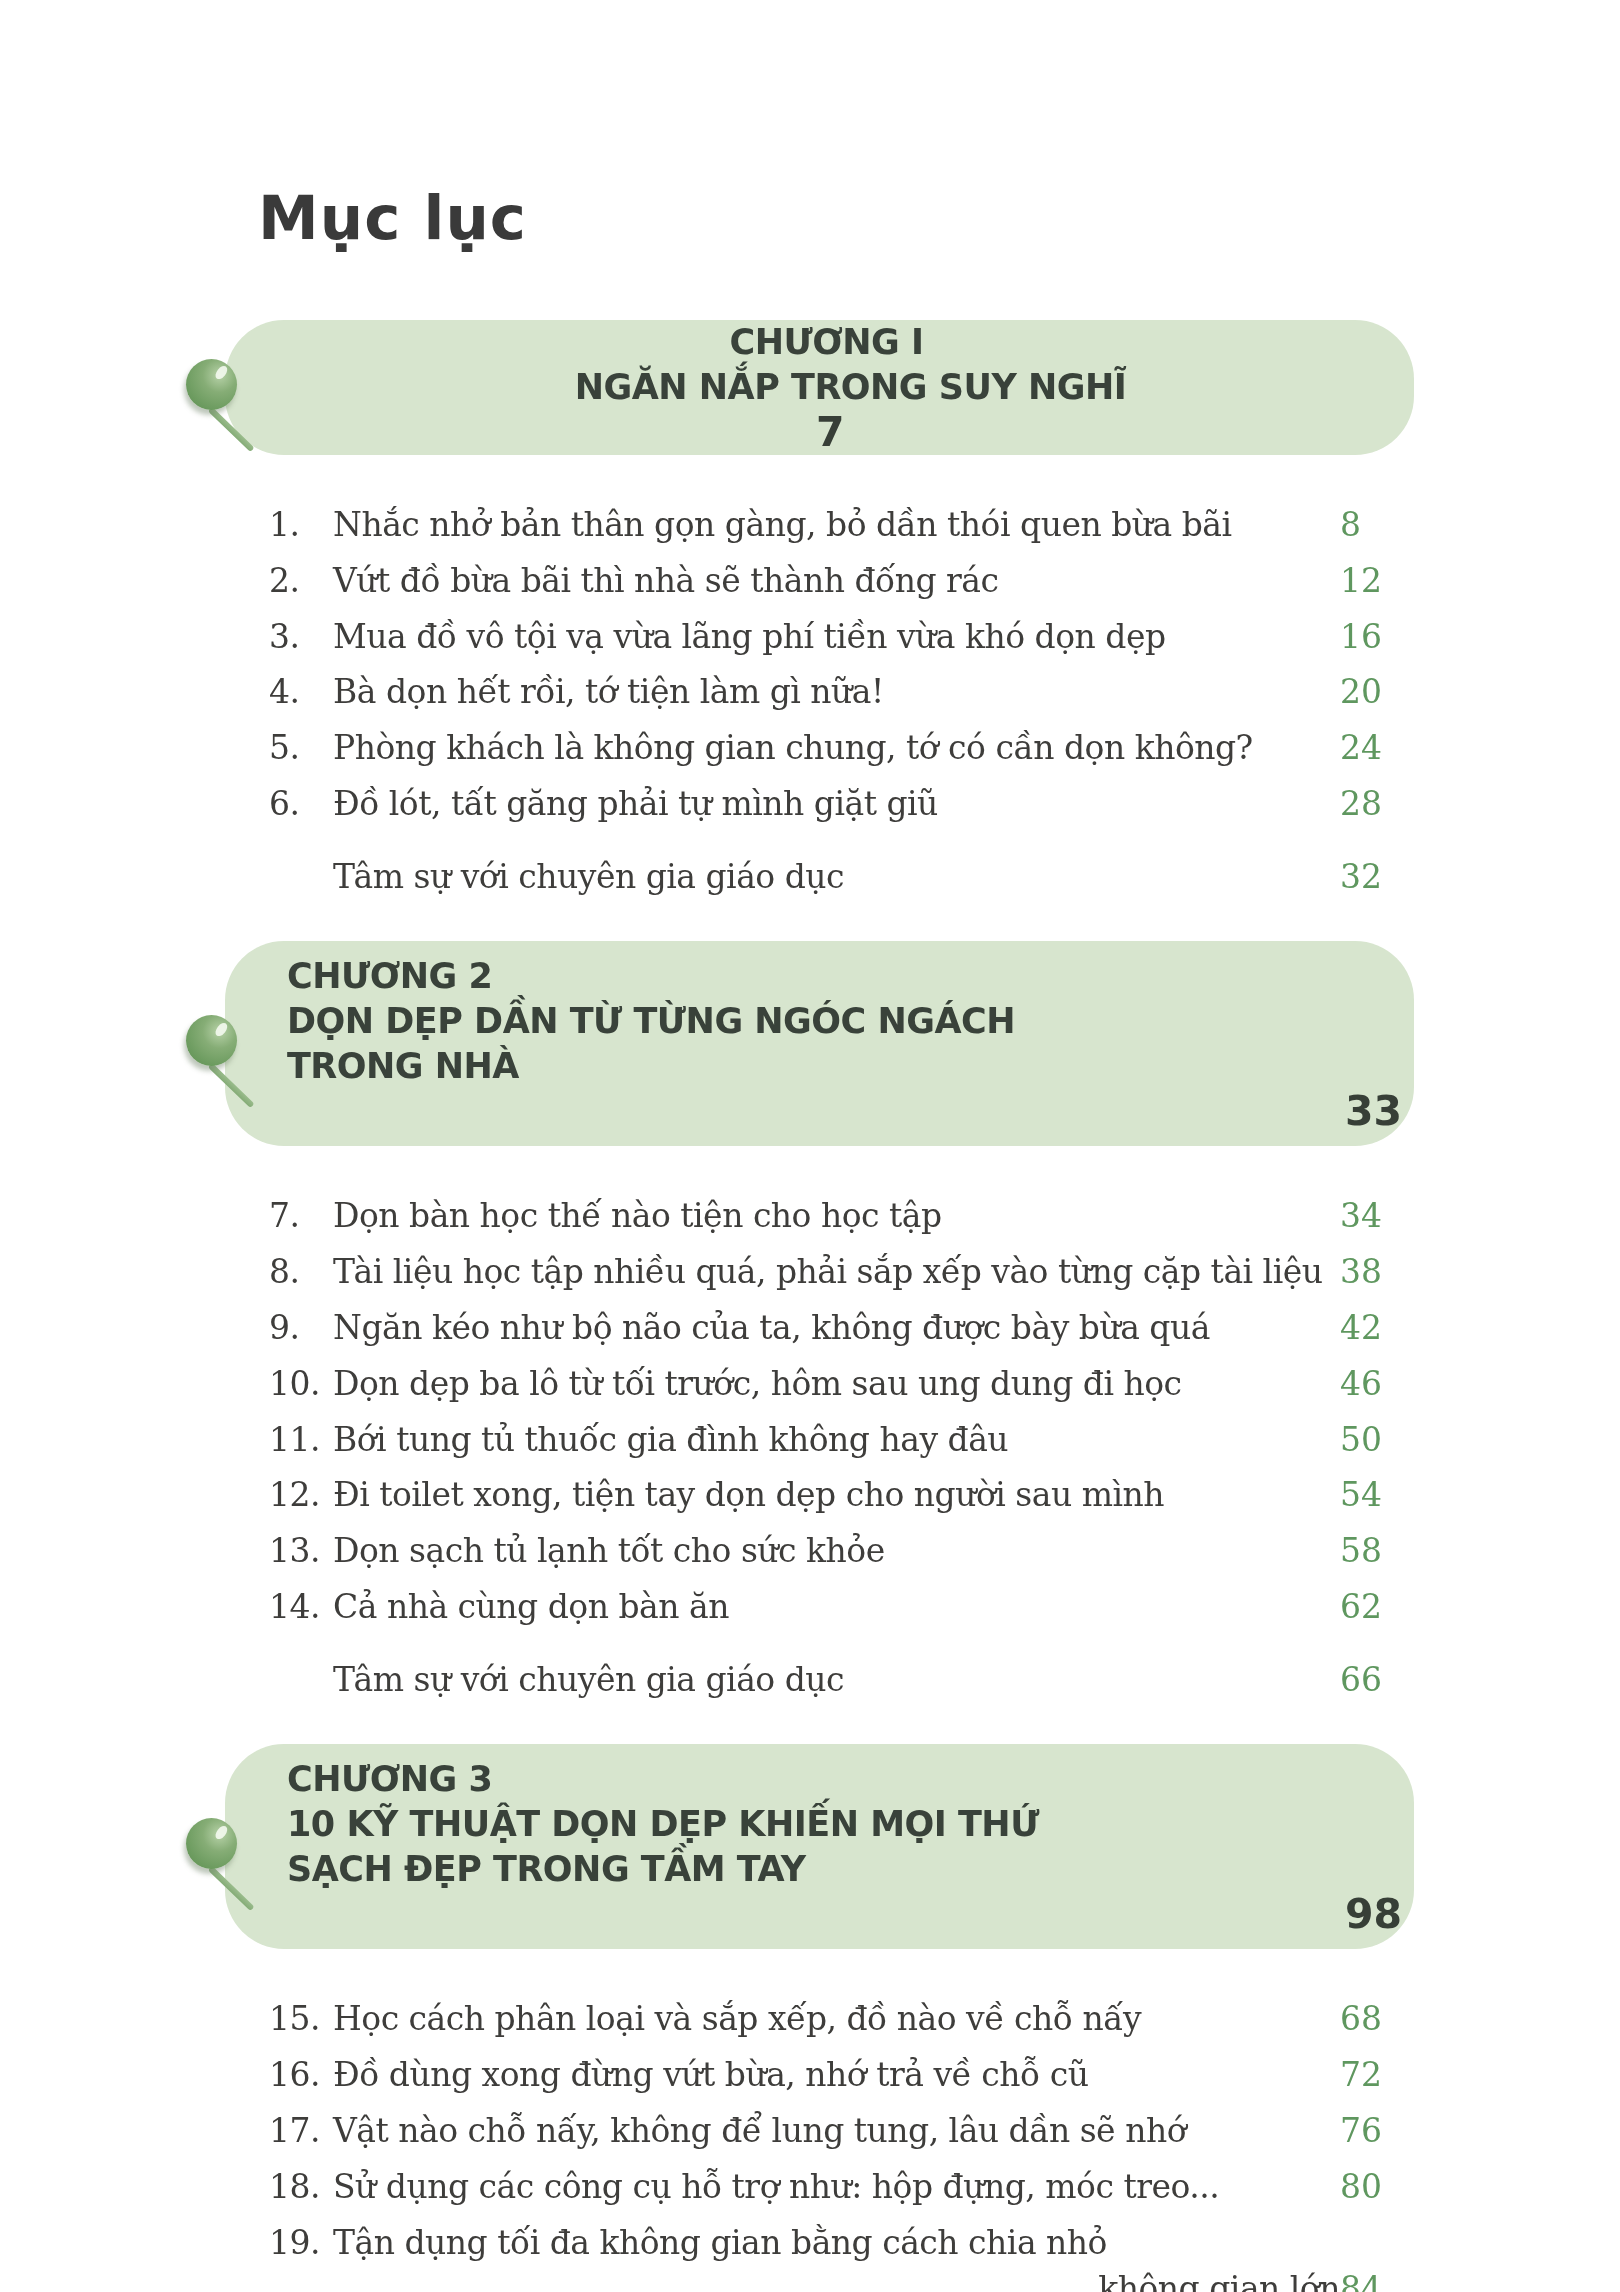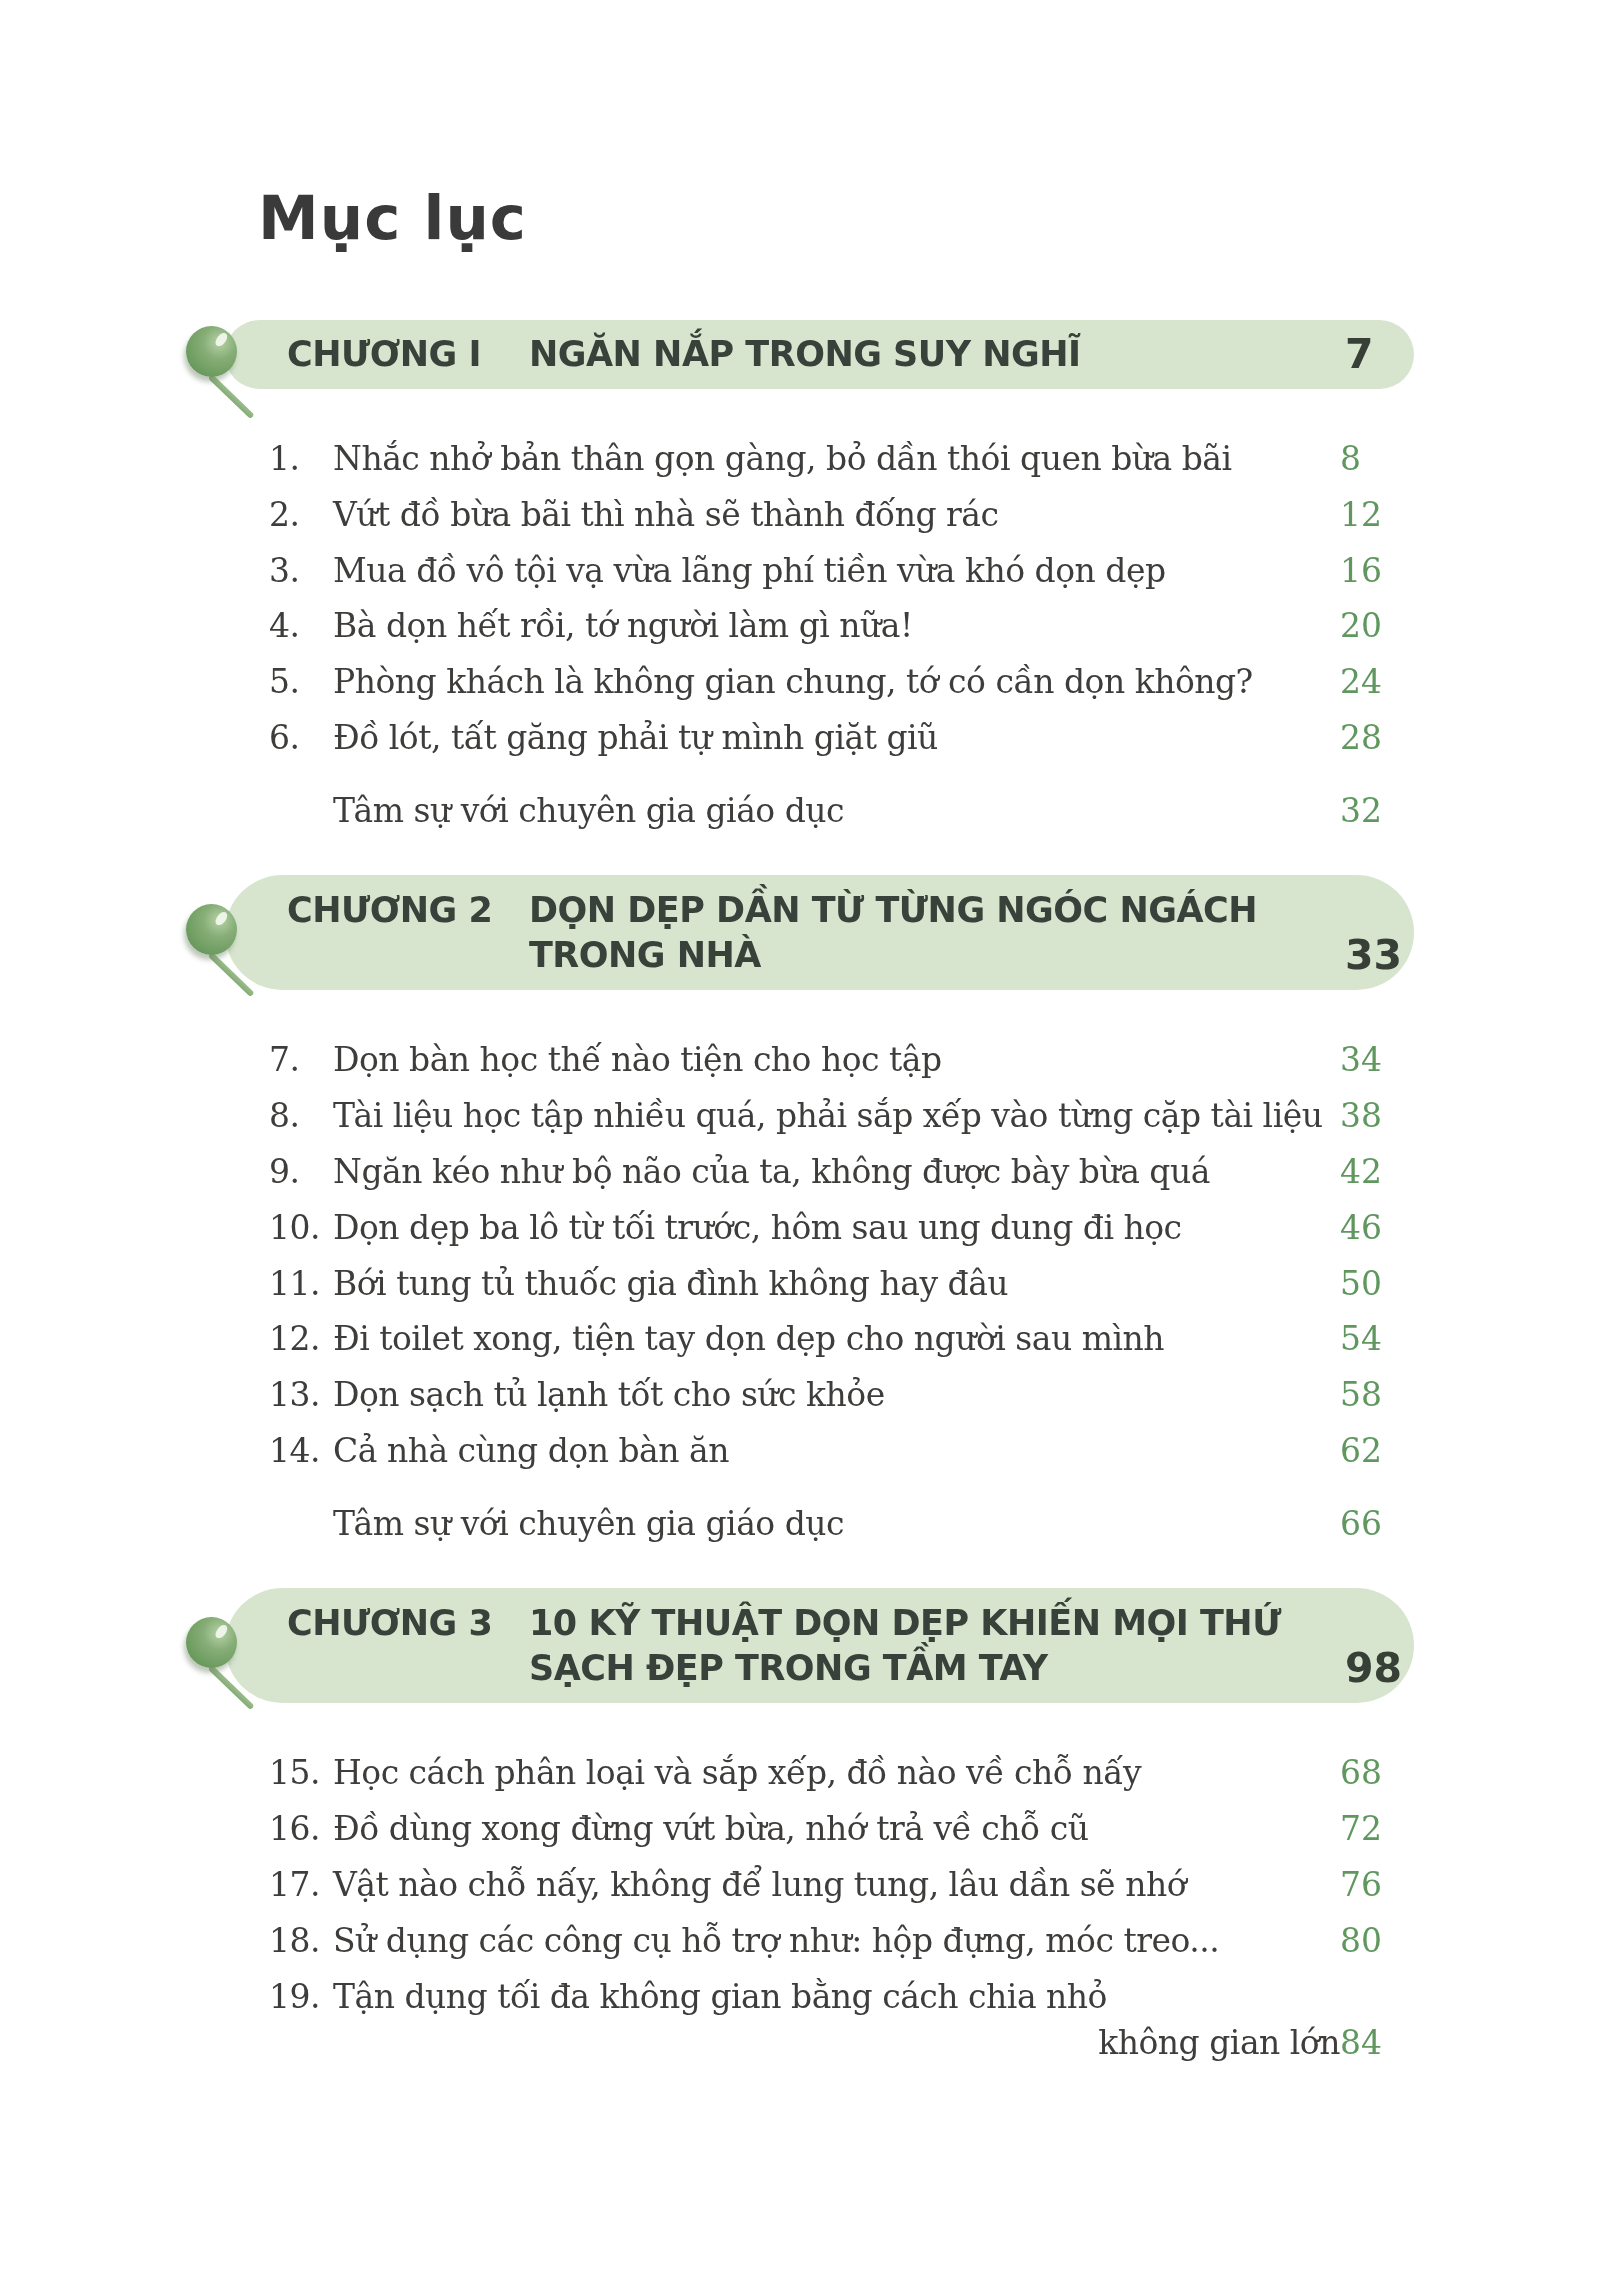--- a/index.html
+++ b/index.html
@@ -23,20 +23,21 @@
   .pill{
     background:#d7e5ce;
     border-radius:59px;
     display:flex;
     padding:12.7px 0 12.7px 62px;
     font-family:"DejaVu Sans", sans-serif;
     font-weight:bold;
     font-size:35px;line-height:45px;
     letter-spacing:-0.5px;
     color:#39423a;
+    flex-direction:column;
   }
   .chapter.one .pill{align-items:center;min-height:69px;padding-top:0;padding-bottom:0;}
   .pill .chapter-label{width:242px;flex:none;}
   .pill .chapter-title{flex:1;}
   .pill .chapter-page{
     width:69px;flex:none;
     font-size:41px;align-self:flex-end;
     letter-spacing:0;color:#373f37;
   }
   .chapter.one .chapter-page{align-self:center;}
@@ -112,21 +113,21 @@
             <span class="txt">Vứt đồ bừa bãi thì nhà sẽ thành đống rác</span>
             <span class="pg">12</span>
           </li>
           <li class="row">
             <span class="num">3.</span>
             <span class="txt">Mua đồ vô tội vạ vừa lãng phí tiền vừa khó dọn dẹp</span>
             <span class="pg">16</span>
           </li>
           <li class="row">
             <span class="num">4.</span>
-            <span class="txt">Bà dọn hết rồi, tớ người làm gì nữa!</span>
+            <span class="txt">Bà dọn hết rồi, tớ tiện làm gì nữa!</span>
             <span class="pg">20</span>
           </li>
           <li class="row">
             <span class="num">5.</span>
             <span class="txt">Phòng khách là không gian chung, tớ có cần dọn không?</span>
             <span class="pg">24</span>
           </li>
           <li class="row">
             <span class="num">6.</span>
             <span class="txt">Đồ lót, tất găng phải tự mình giặt giũ</span>

